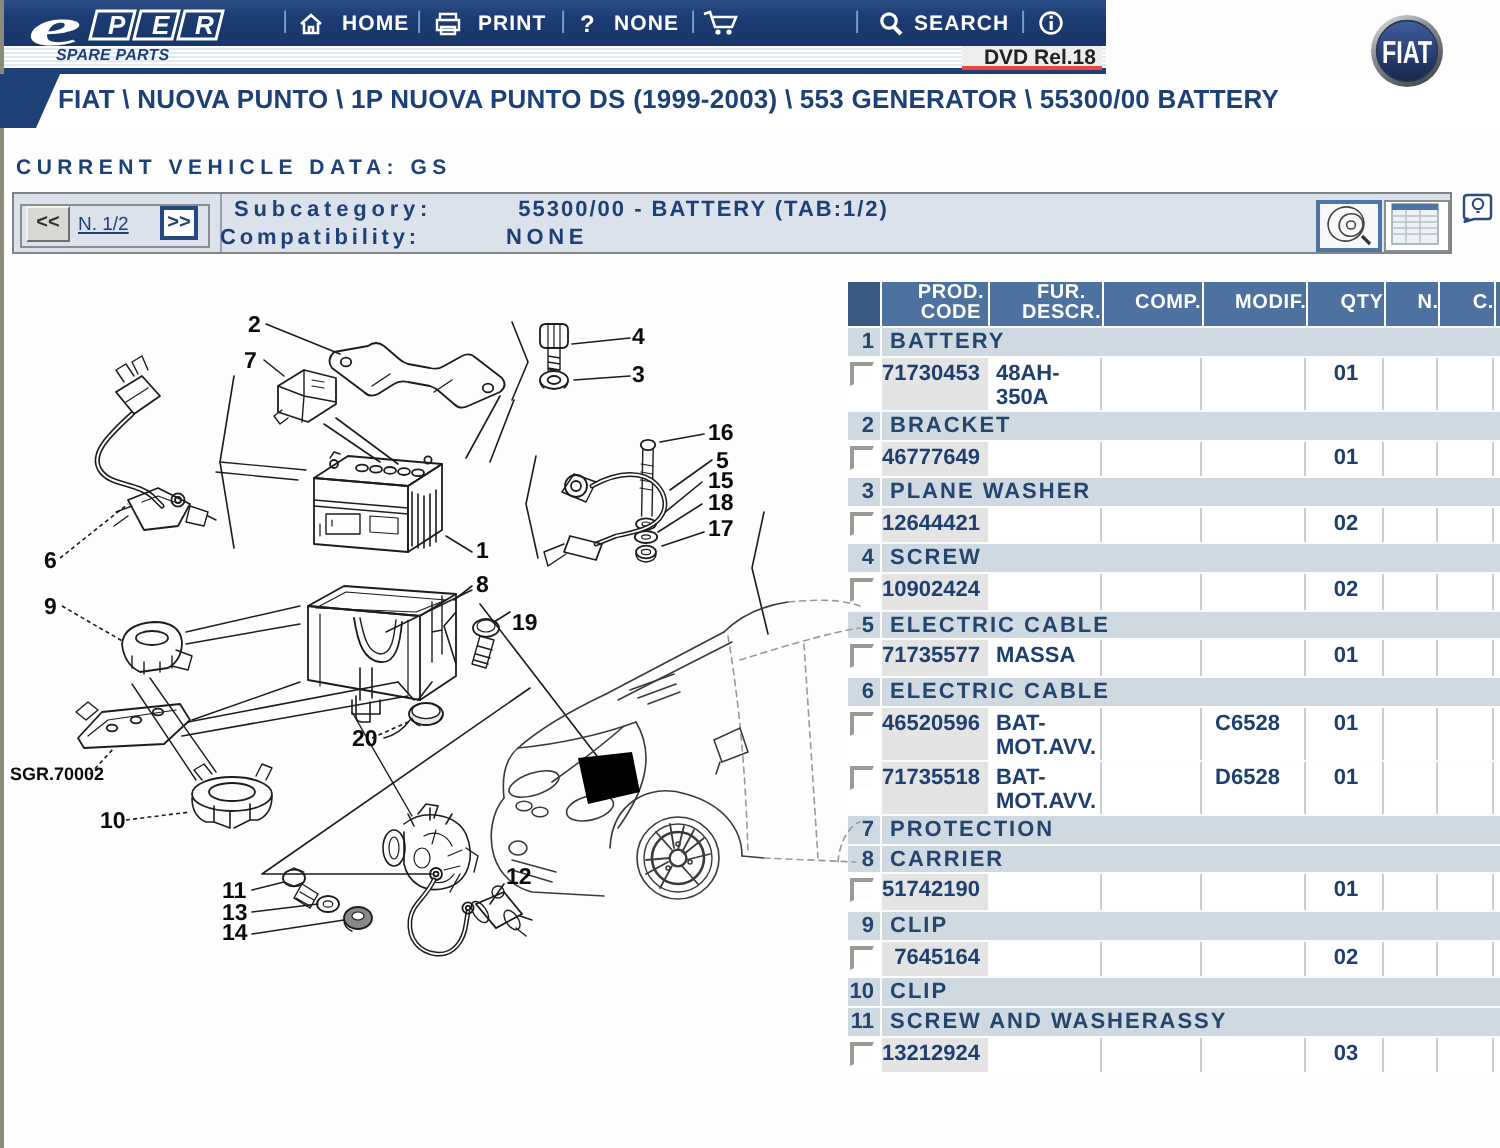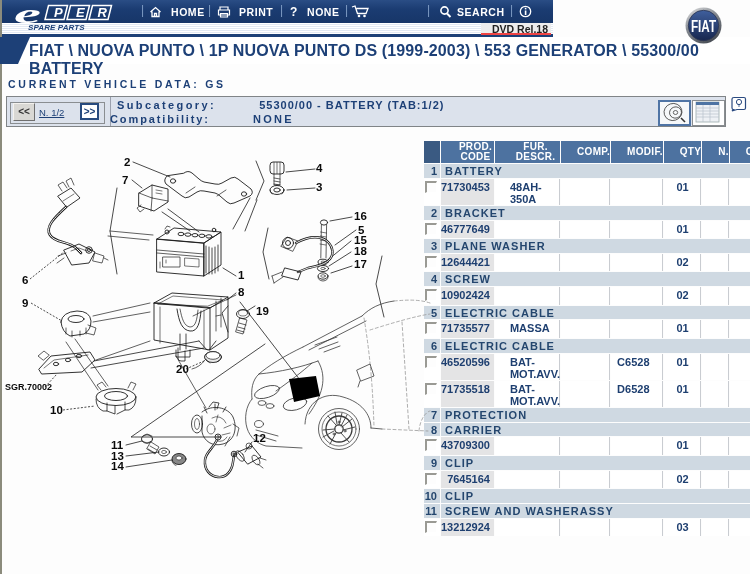--- a/index.html
+++ b/index.html
@@ -12,21 +12,21 @@
 
 #logo{left:10px;top:2px;width:118px;height:19px;}
 
 #strip{left:2px;top:23px;width:551px;height:11px;background:repeating-linear-gradient(#ffffff 0,#ffffff 1px,#e2e9f3 1px,#e2e9f3 2px);}
 #strip span{position:absolute;left:26px;top:0px;font-style:italic;font-weight:bold;font-size:8px;color:#1d4077;letter-spacing:.1px;}
 #rule{left:2px;top:34px;width:551px;height:3px;background:#1d4077;}
 #dvd{left:481px;top:23px;width:70px;height:12px;background:#ededed;border-bottom:2px solid #ef4444;font-size:10.5px;font-weight:bold;color:#222;text-align:right;line-height:12px;padding-right:3px;box-sizing:border-box;}
 
 #bc{left:2px;top:37px;width:748px;height:27px;background:#fff;}
 #bcpoly{left:0;top:37px;width:30px;height:27px;background:#1d4077;clip-path:polygon(0 0,100% 0,60% 100%,0 100%);}
-#bctext{left:29px;top:42px;font-size:16px;font-weight:bold;color:#1d4077;letter-spacing:0.12px;}
+#bctext{left:29px;top:42px;font-size:13px;font-weight:bold;color:#1d4077;letter-spacing:0.12px;}
 #cvd{left:8px;top:78px;font-size:10.5px;font-weight:bold;color:#1d4077;letter-spacing:2.75px;}
 
 #fiat{left:685px;top:7px;width:37px;height:37px;}
 
 #panel{left:6px;top:96px;width:720px;height:31px;background:#dce2ec;border:1px solid #808487;box-sizing:border-box;}
 #navbox{position:absolute;left:3px;top:5px;width:93px;height:20px;border:1px solid #8a8e91;}
 #b1{position:absolute;left:6px;top:6px;width:20px;height:16px;background:#d9d8d4;border-top:1px solid #f4f2ee;border-left:1px solid #f4f2ee;border-right:1px solid #6f6f6f;border-bottom:1px solid #6f6f6f;color:#333;font-size:10px;font-weight:bold;text-align:center;line-height:15px;}
 #b2{position:absolute;left:73px;top:6px;width:19px;height:17px;background:#fff;border:2px solid #274a7e;box-sizing:border-box;color:#1d4077;font-size:10px;font-weight:bold;text-align:center;line-height:13px;}
 #nv{position:absolute;left:32px;top:10px;font-size:9.5px;color:#1d4077;text-decoration:underline;}
 #pdiv{position:absolute;left:103px;top:0px;width:1px;height:29px;background:#9aa0ad;}
@@ -43,21 +43,21 @@
 tr.hd{height:22px;}
 tr.grp{height:13.7px;}
 tr.sg{height:17.6px;}
 tr.db{height:26.2px;}
 tr.grp td{background:#cfd9e2;color:#24466e;font-size:11px;font-weight:bold;vertical-align:middle;}
 tr.grp td.n{text-align:right;padding-right:3px;}
 tr.grp td.t{padding-left:4px;letter-spacing:1px;}
 td.cb{background:#fff;vertical-align:top;}
 td.pc{background:#e4e4e5;color:#1e3f70;font-size:11px;font-weight:bold;text-align:right;padding-right:4px;vertical-align:top;padding-top:2px;}
 td.w{background:#fff;background-image:linear-gradient(to left,#c9ccd1 1px,rgba(0,0,0,0) 1px);color:#1e3f70;font-size:11px;font-weight:bold;vertical-align:top;padding-top:2px;}
-td.fd{text-align:left;padding-left:15px;white-space:normal;line-height:12px;}
+td.fd{text-align:left;padding-left:3px;white-space:normal;line-height:12px;}
 td.md{text-align:left;padding-left:6px;}
 td.qt{text-align:center;}
 .chk{width:12px;height:12px;margin:2px 0 0 1px;background:#fdfdfd;border-top:2px solid #9a9a94;border-left:2px solid #9a9a94;border-right:1px solid #fff;border-bottom:1px solid #fff;box-sizing:border-box;}
 </style></head>
 <body>
 <div class="abs" style="left:0;top:0;width:2px;height:574px;background:#8b8b7c;"></div>
 <div class="abs" id="band"></div>
 <div class="abs" id="logo">
 <svg width="120" height="23" viewBox="0 0 120 23">
 <text transform="translate(4,20.5) scale(2.25,1)" font-family="Liberation Serif,serif" font-style="italic" font-weight="bold" font-size="27" fill="#fff">e</text>
@@ -326,21 +326,21 @@
           <td class="t" colspan="9">PROTECTION</td>
         </tr>
 <tr class="grp">
           <td class="n">8</td>
           <td class="t" colspan="9">CARRIER</td>
         </tr>
 <tr class="sg">
           <td class="cb">
             <div class="chk"></div>
           </td>
-          <td class="pc">43709300</td>
+          <td class="pc">51742190</td>
           <td class="w fd"></td>
           <td class="w"></td>
           <td class="w"></td>
           <td class="w qt">01</td>
           <td class="w"></td>
           <td class="w"></td>
           <td class="w"></td>
           <td class="w"></td>
         </tr>
 <tr class="grp">

